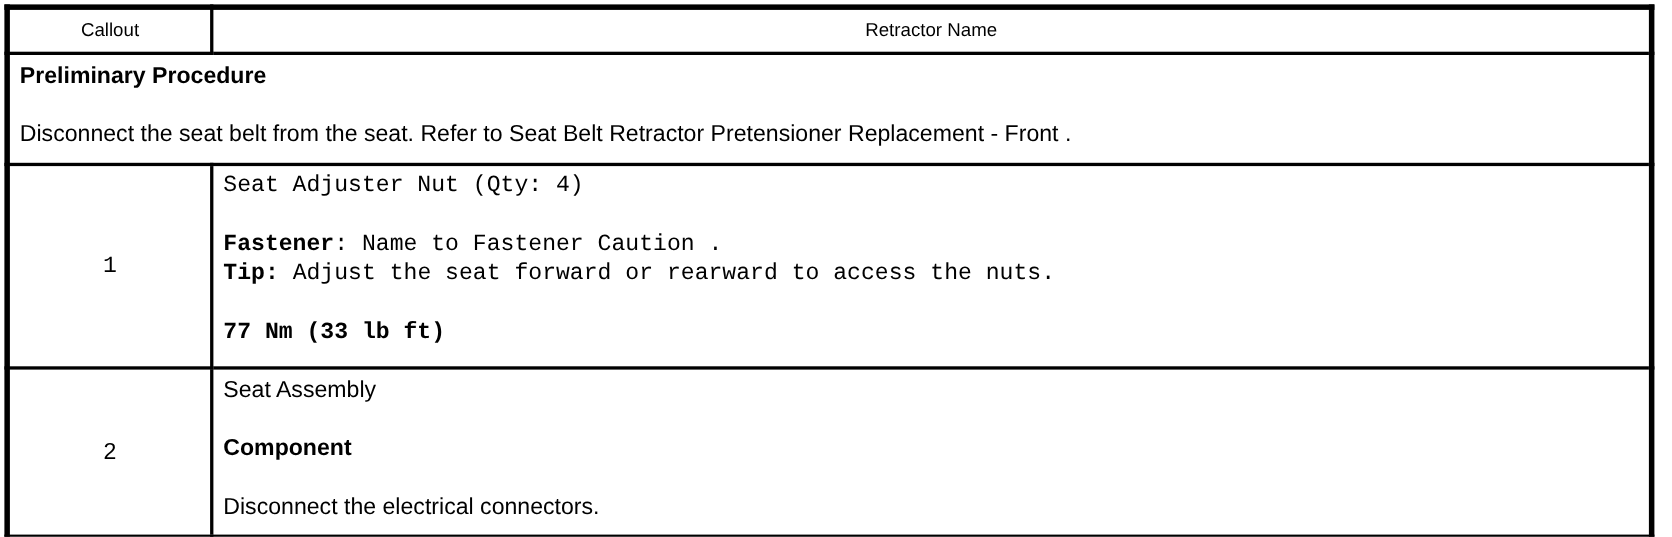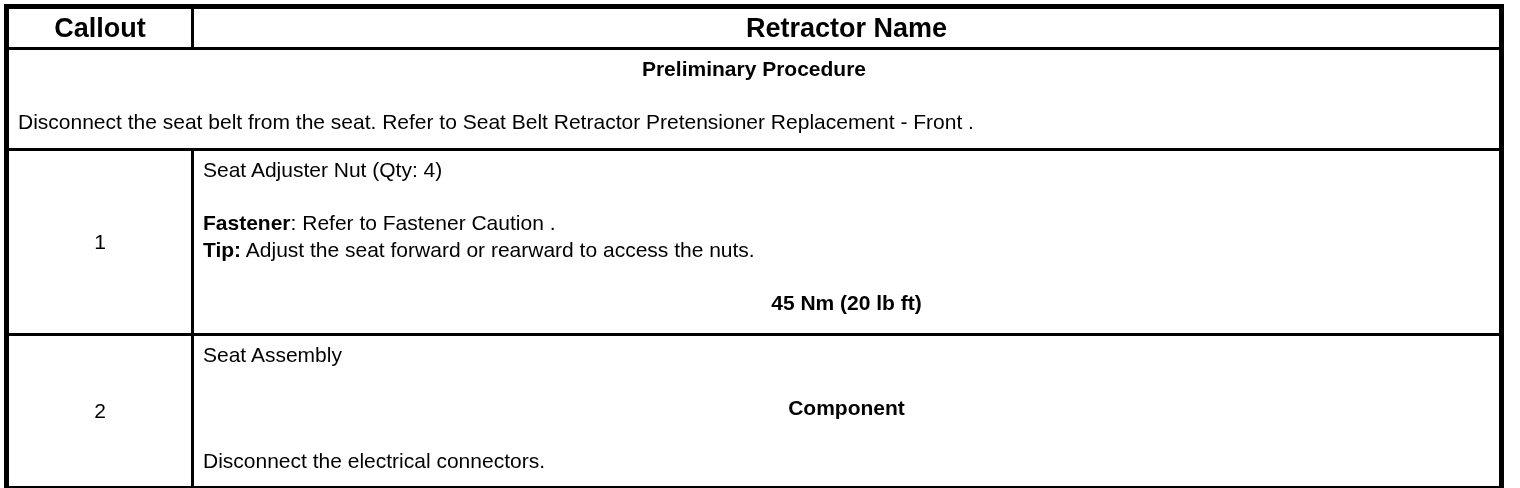--- a/index.html
+++ b/index.html
@@ -27,45 +27,45 @@
   }
   .doc-table, .doc-table th, .doc-table td {
     border: 3px solid #000000;
   }
   .doc-table {
     border-width: 5px;
   }
   .col-callout { width: 186px; }
   .doc-table th {
     height: 34px;
-    font-weight: bold;
-    font-size: 27px;
+    font-weight: normal;
+    font-size: 17px;
     text-align: center;
     vertical-align: middle;
     padding: 2px 4px;
   }
   .doc-table td {
     vertical-align: top;
     padding: 5px 9px;
   }
   .cell-callout {
     text-align: center;
     vertical-align: middle !important;
   }
   .prelim-row td { height: 88px; }
-  .row-1 td { height: 172px; }
+  .row-1 td { height: 172px; font-family: Liberation Mono, monospace; }
   .row-2 td { height: 140px; }
   .cell-text p {
     margin: 0 0 26px 0;
     line-height: 27px;
   }
   .cell-text p:last-child {
     margin-bottom: 0;
   }
-  .bold { font-weight: bold; text-align: center; }
+  .bold { font-weight: bold; }
 </style>
 </head>
 <body>
 
 <table class="doc-table">
   <colgroup>
     <col class="col-callout">
     <col class="col-name">
   </colgroup>
   <thead>
@@ -78,22 +78,22 @@
     <tr class="prelim-row">
       <td colspan="2" class="cell-text">
         <p class="bold">Preliminary Procedure</p>
         <p>Disconnect the seat belt from the seat. Refer to Seat Belt Retractor Pretensioner Replacement - Front .</p>
       </td>
     </tr>
     <tr class="row-1">
       <td class="cell-callout">1</td>
       <td class="cell-text">
         <p>Seat Adjuster Nut (Qty: 4)</p>
-        <p><span class="bold">Fastener</span><span>: Refer to Fastener Caution .</span><br><span class="bold">Tip:</span><span> Adjust the seat forward or rearward to access the nuts.</span></p>
-        <p class="bold">45 Nm (20 lb ft)</p>
+        <p><span class="bold">Fastener</span><span>: Name to Fastener Caution .</span><br><span class="bold">Tip:</span><span> Adjust the seat forward or rearward to access the nuts.</span></p>
+        <p class="bold">77 Nm (33 lb ft)</p>
       </td>
     </tr>
     <tr class="row-2">
       <td class="cell-callout">2</td>
       <td class="cell-text">
         <p>Seat Assembly</p>
         <p class="bold">Component</p>
         <p>Disconnect the electrical connectors.</p>
       </td>
     </tr>

